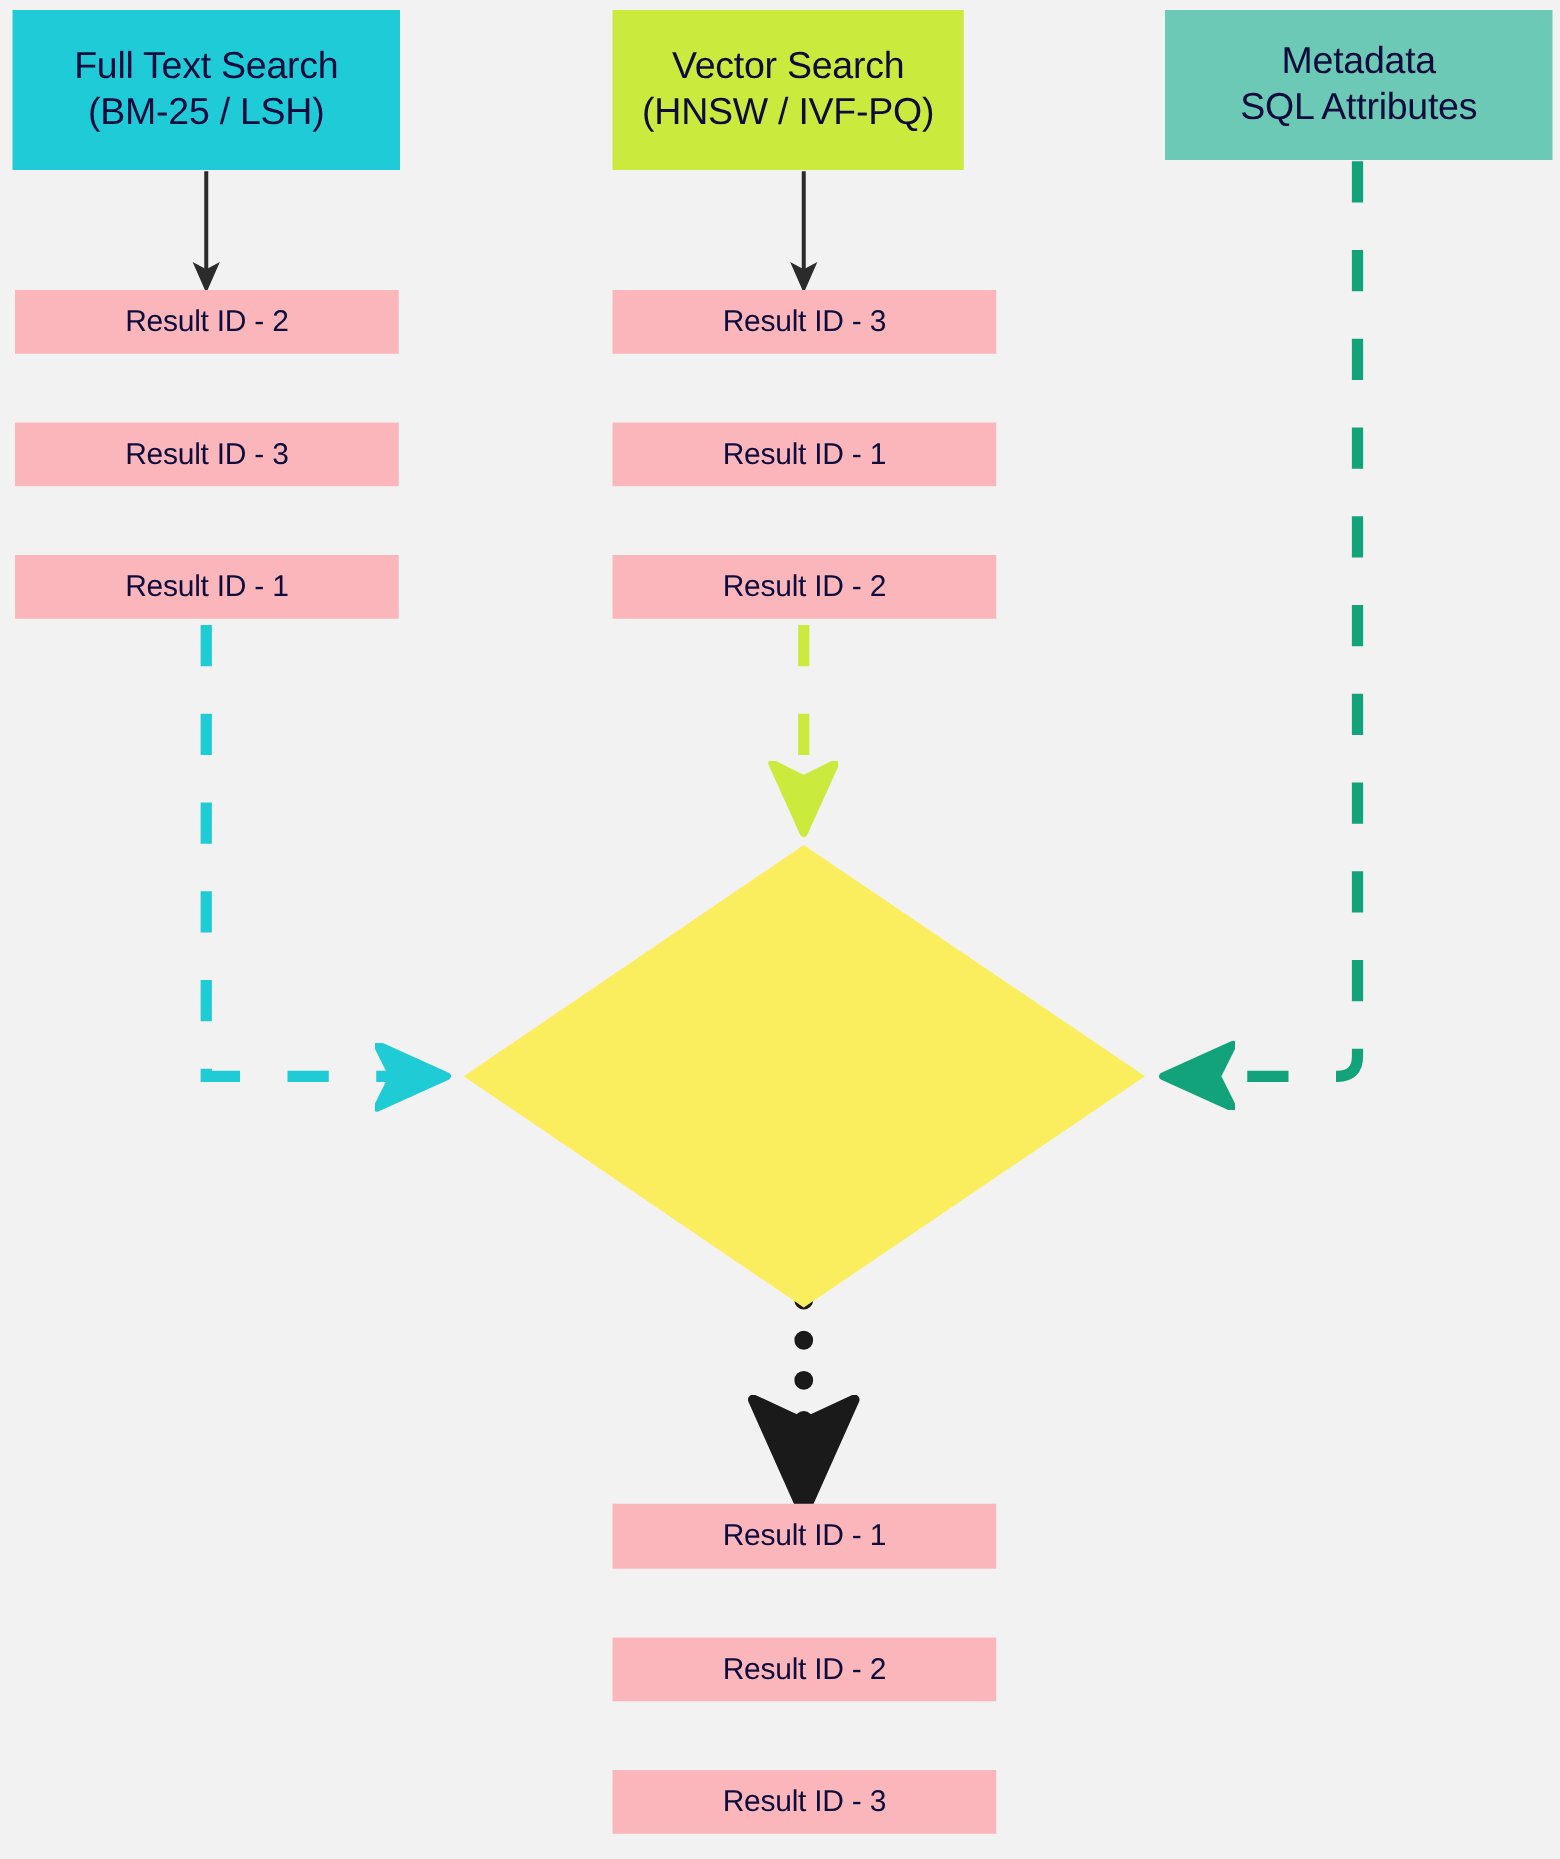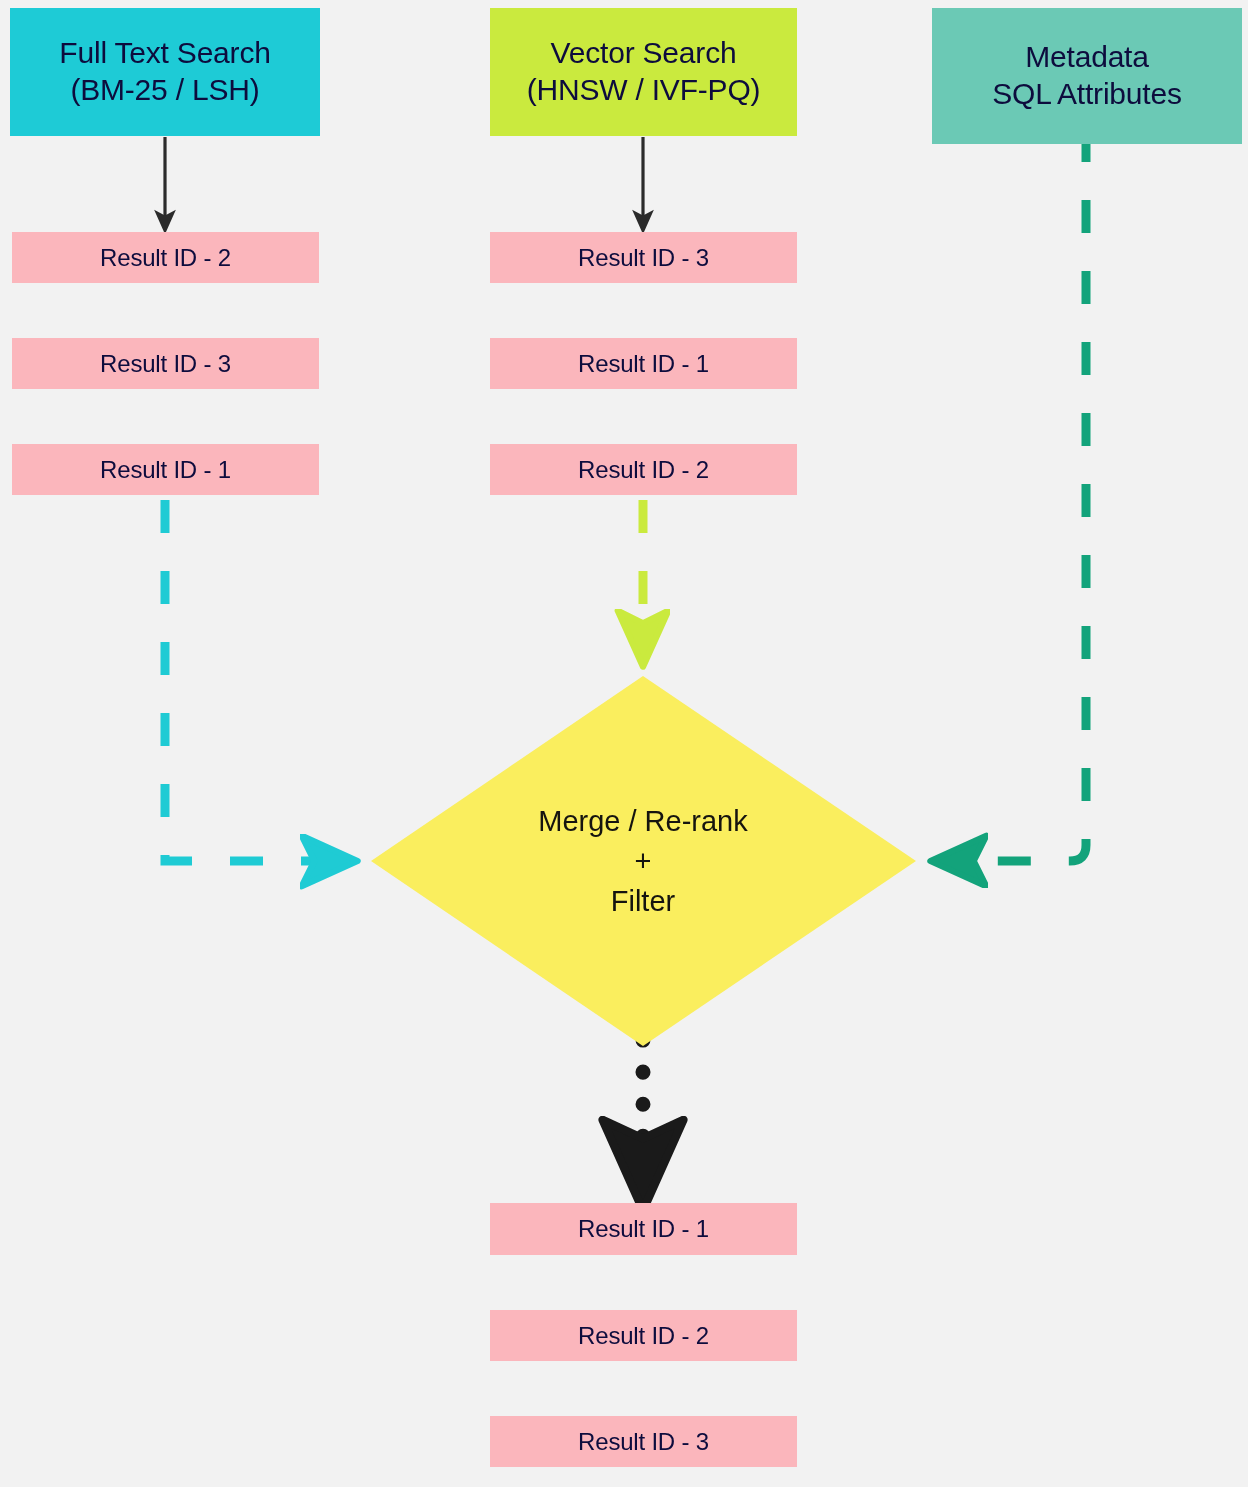--- a/index.html
+++ b/index.html
@@ -94,41 +94,38 @@
     <path d="M1086,129 L1086,845 Q1086,861 1070,861 L952,861" fill="none" stroke="#13a37b" stroke-width="9" stroke-dasharray="33 38" stroke-linecap="butt" marker-end="url(#arrow-green)"></path>
 
     <path d="M643,1040 L643,1170" fill="none" stroke="#1a1a1a" stroke-width="15" stroke-dasharray="0.1 32" stroke-linecap="round" marker-end="url(#arrow-black-big)"></path>
 
     <polygon points="643,676 916,861 643,1046 371,861" fill="#faee5e"></polygon>
   </svg>
 
   <div class="node src-node" style="left:10px; top:8px; width:310px; height:128px; background:#1ecbd6;">Full Text Search
 (BM-25 / LSH)</div>
 
-  <div class="node src-node" style="left:490px; top:8px; width:307px; height:128px; background:#caea3e;">Vector Search
+  <div class="node src-node" style="left:490px; top:8px; width:281px; height:128px; background:#caea3e;">Vector Search
 (HNSW / IVF-PQ)</div>
 
-  <div class="node src-node" style="left:932px; top:8px; width:310px; height:136px; background:#6bc9b5;">Metadata
+  <div class="node src-node" style="left:932px; top:8px; width:310px; height:120px; background:#6bc9b5;">Metadata
 SQL Attributes</div>
 
   <div class="node result-node" style="left:12px; top:232px; width:307px; height:51px; background:#fbb6bc;">Result ID - 2</div>
 
   <div class="node result-node" style="left:12px; top:338px; width:307px; height:51px; background:#fbb6bc;">Result ID - 3</div>
 
   <div class="node result-node" style="left:12px; top:444px; width:307px; height:51px; background:#fbb6bc;">Result ID - 1</div>
 
   <div class="node result-node" style="left:490px; top:232px; width:307px; height:51px; background:#fbb6bc;">Result ID - 3</div>
 
   <div class="node result-node" style="left:490px; top:338px; width:307px; height:51px; background:#fbb6bc;">Result ID - 1</div>
 
   <div class="node result-node" style="left:490px; top:444px; width:307px; height:51px; background:#fbb6bc;">Result ID - 2</div>
 
-  <div class="diamond-label" style="left:443px; top:785px; width:400px; height:152px;">Merge / Re-rank
-+
-Filter</div>
 
   <div class="node result-node" style="left:490px; top:1203px; width:307px; height:52px; background:#fbb6bc;">Result ID - 1</div>
 
   <div class="node result-node" style="left:490px; top:1310px; width:307px; height:51px; background:#fbb6bc;">Result ID - 2</div>
 
   <div class="node result-node" style="left:490px; top:1416px; width:307px; height:51px; background:#fbb6bc;">Result ID - 3</div>
 
 </div>
 
 </body></html>

